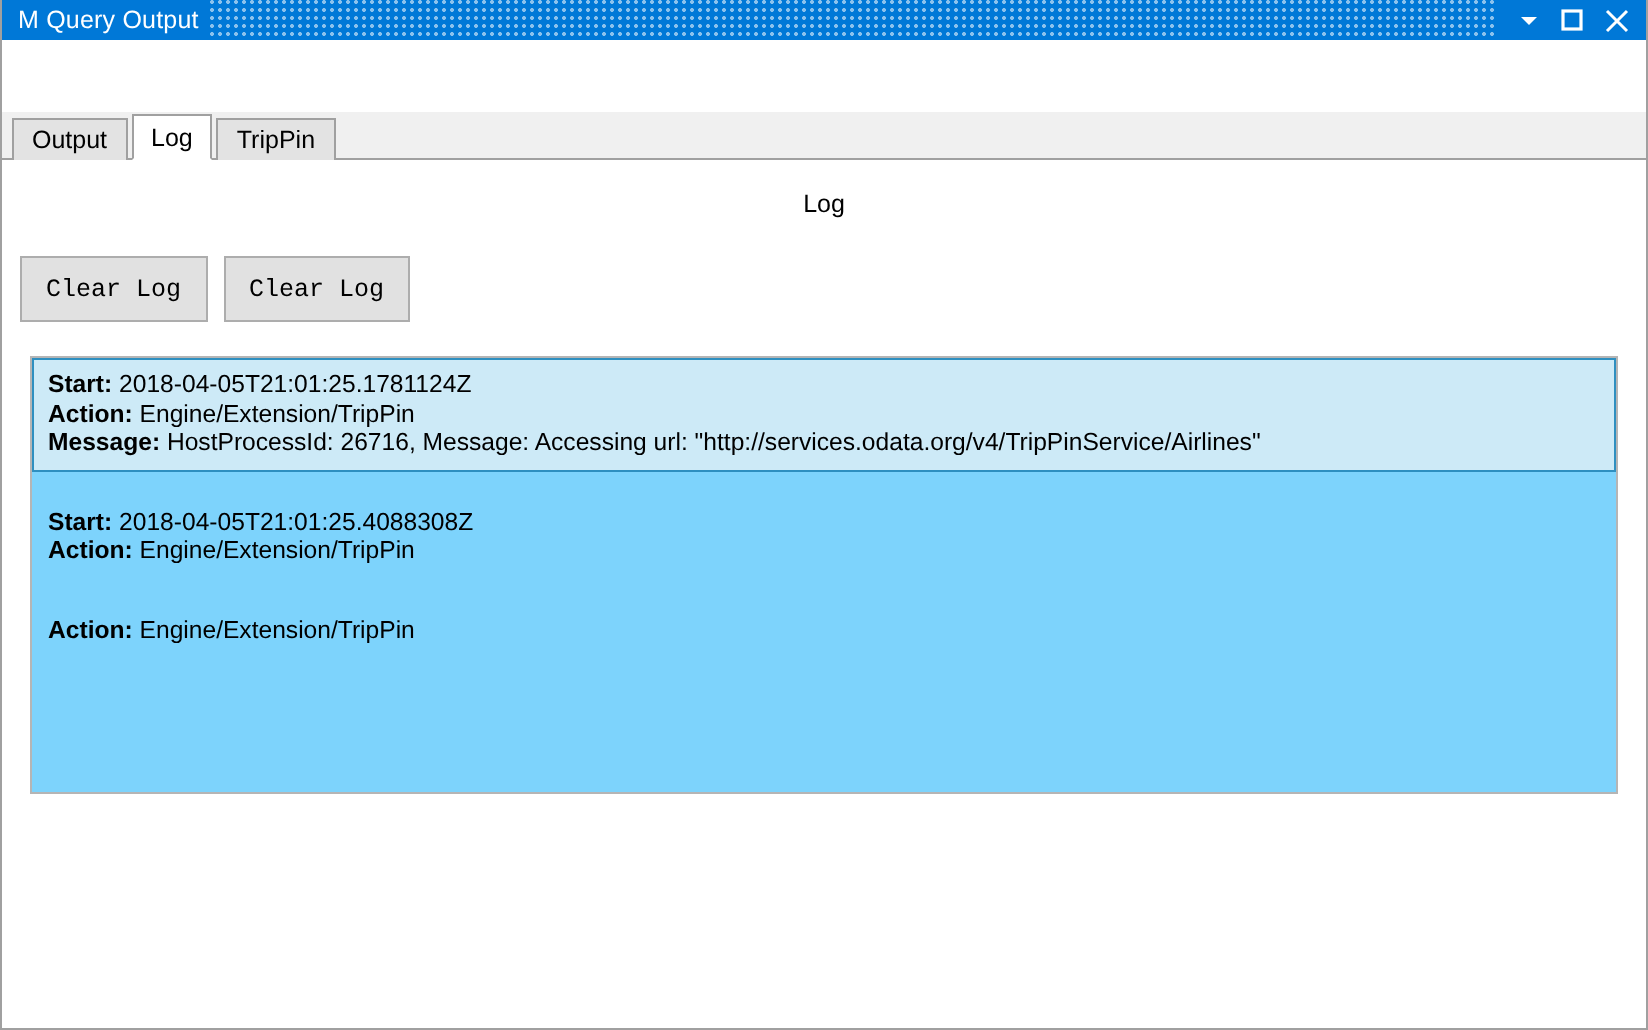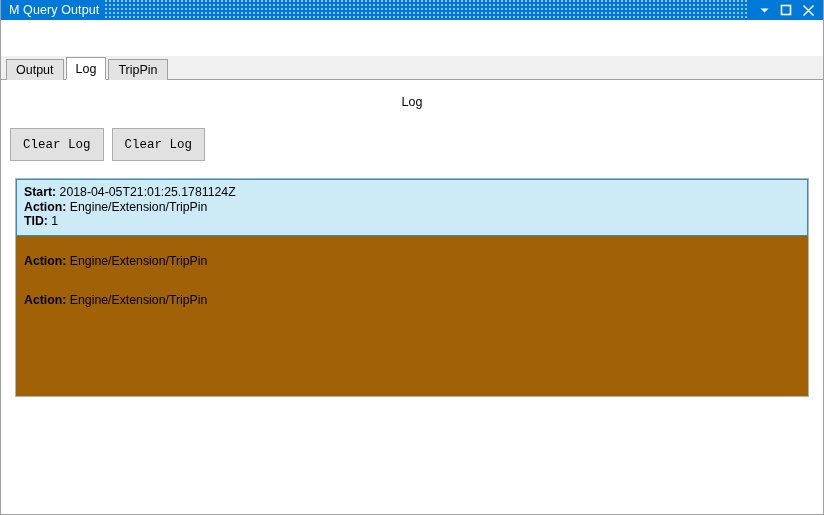--- a/index.html
+++ b/index.html
@@ -131,21 +131,21 @@
     height: 33px;
     min-width: 73px;
     cursor: default;
     box-sizing: border-box;
   }
 
   
   .log-panel {
     margin: 17px 14px 0 14px;
     border: 1px solid #b5b5b5;
-    background: #a16207;
+    background: #7dd3fc;
     height: 219px;
     box-sizing: border-box;
     overflow: hidden;
     padding: 0;
   }
   .log-entry {
     font-size: 12.3px;
     color: #000000;
     line-height: 14.6px;
     padding: 5px 7px 6px 7px;
@@ -205,24 +205,25 @@
     <div class="button-row">
       <button class="btn">Clear Log</button>
       <button class="btn">Clear Log</button>
     </div>
 
     <div class="log-panel">
 
     <div class="log-entry selected">
           <div class="line"><span class="k">Start:</span><span> 2018-04-05T21:01:25.1781124Z</span></div>
           <div class="line"><span class="k">Action:</span><span> Engine/Extension/TripPin</span></div>
-          <div class="line"><span class="k">TID:</span><span> 1</span></div>
+          <div class="line"><span class="k">Message:</span><span> HostProcessId: 26716, Message: Accessing url: "http://services.odata.org/v4/TripPinService/Airlines"</span></div>
         </div>
         <div class="spacer-row"></div>
         <div class="log-entry">
+          <div class="line"><span class="k">Start:</span><span> 2018-04-05T21:01:25.4088308Z</span></div>
           <div class="line"><span class="k">Action:</span><span> Engine/Extension/TripPin</span></div>
         </div>
         <div class="spacer-row"></div>
         <div class="log-entry">
           <div class="line"><span class="k">Action:</span><span> Engine/Extension/TripPin</span></div>
         </div>
       </div>
 
   </div>
 </div>

